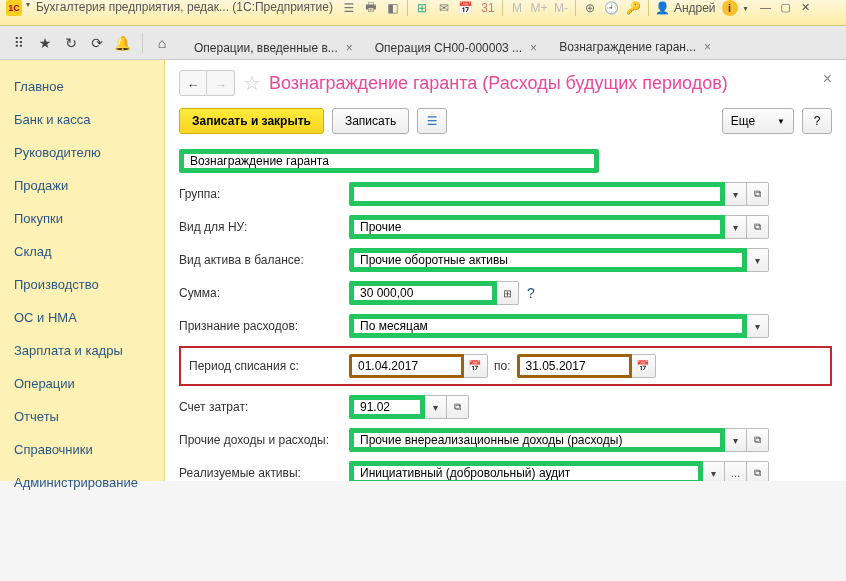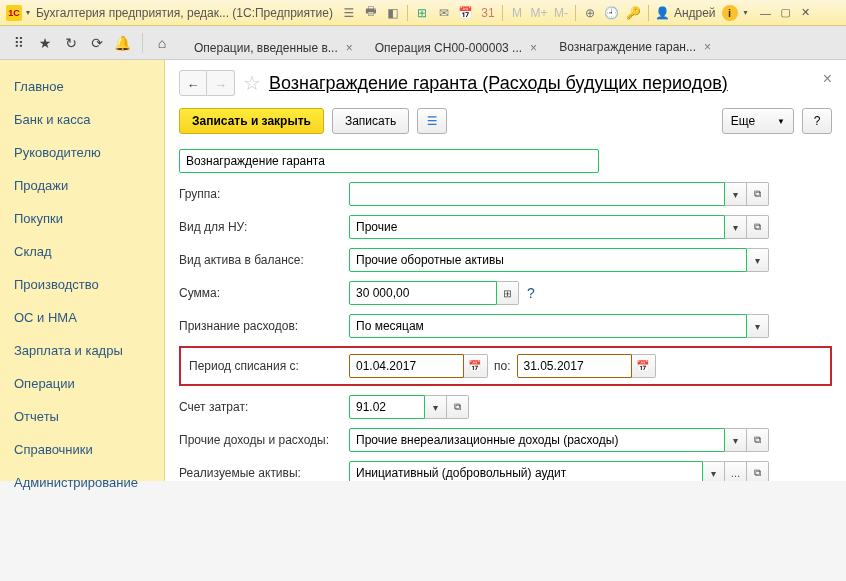--- a/index.html
+++ b/index.html
@@ -1,18 +1,18 @@
 <!DOCTYPE html>
 <html><head>
 <meta charset="utf-8">
 <style>
   * { box-sizing: border-box; margin: 0; padding: 0; }
   body { font-family: Arial, sans-serif; font-size: 12px; background: #f5f5f5; width: 846px; height: 581px; overflow: hidden; }
   
-  .titlebar { height: 26px; background: linear-gradient(#fef6d9, #fdeea6); display: flex; align-items: center; padding: 0 6px; border-bottom: 1px solid #d4c87a; }
+  .titlebar { height: 26px; background: linear-gradient(#fef6d9, #fdeea6); display: flex; align-items: flex-start; padding: 0 6px; border-bottom: 1px solid #d4c87a; }
   .titlebar-logo { width: 16px; height: 16px; background: #f9d020; border-radius: 2px; margin-right: 4px; display: flex; align-items: center; justify-content: center; font-size: 9px; font-weight: bold; color: #b00; }
   .titlebar-dd { width: 10px; font-size: 8px; color: #555; }
   .titlebar-title { color: #555; margin-left: 0; flex: 0 0 auto; }
   .titlebar-tools { display: flex; gap: 6px; margin-left: 8px; align-items: center; }
   .titlebar-tools .ico { width: 16px; height: 16px; display: flex; align-items: center; justify-content: center; font-size: 12px; color: #777; }
   .titlebar-tools .sep { width: 1px; height: 16px; background: #d4c87a; }
   .titlebar-user { display: flex; align-items: center; gap: 4px; color: #555; }
   .winbtn { width: 16px; height: 14px; display: flex; align-items: center; justify-content: center; font-size: 11px; color: #555; margin-left: 4px; }
   .i-circle { width: 16px; height: 16px; border-radius: 50%; background: #fbc02d; display: flex; align-items: center; justify-content: center; font-weight: bold; color: #333; font-size: 11px; }
   
@@ -29,43 +29,43 @@
   .sidebar .item { padding: 9px 14px; color: #2a5885; font-size: 13px; cursor: pointer; }
   
   .content { flex: 1; background: #fff; padding: 10px 14px; position: relative; overflow: hidden; }
   .doc-header { display: flex; align-items: center; gap: 8px; margin-bottom: 12px; }
   .navbtn { width: 28px; height: 26px; border: 1px solid #ccc; background: #f7f7f7; display: flex; align-items: center; justify-content: center; font-size: 13px; color: #333; border-radius: 3px; }
   .navbtn.disabled { color: #bbb; }
   .navbtn-group { display: flex; }
   .navbtn-group .navbtn:first-child { border-radius: 3px 0 0 3px; }
   .navbtn-group .navbtn:last-child { border-radius: 0 3px 3px 0; border-left: none; }
   .star { font-size: 20px; color: #ccc; }
-  .doc-title { font-size: 18px; color: #000000; flex: 1; text-decoration: underline; }
+  .doc-title { font-size: 18px; color: #ec4899; flex: 1; }
   .doc-close { font-size: 16px; color: #888; position: absolute; top: 10px; right: 14px; }
   
   .toolbar { display: flex; gap: 8px; margin-bottom: 14px; align-items: center; }
   .btn { height: 26px; padding: 0 12px; border: 1px solid #b0b0b0; background: linear-gradient(#fdfdfd, #ededed); display: flex; align-items: center; justify-content: center; border-radius: 3px; font-size: 12px; cursor: pointer; }
   .btn.primary { background: linear-gradient(#fdeb3b, #f9d423); border-color: #d4b100; font-weight: bold; }
   .btn.icon-only { width: 30px; padding: 0; }
   .btn.more { padding: 0 8px; display: flex; gap: 22px; }
   .toolbar-spacer { flex: 1; }
   
   .form-row { display: flex; align-items: center; min-height: 26px; margin-bottom: 7px; }
   .form-label { width: 170px; color: #333; font-size: 12px; }
-  .input { height: 24px; border: 1px solid #22c55e; background: #fff; padding: 0 6px; font-size: 12px; display: flex; align-items: center; flex: 1; border-radius: 2px; }
+  .input { height: 24px; border: 5px solid #22c55e; background: #fff; padding: 0 6px; font-size: 12px; display: flex; align-items: center; flex: 1; border-radius: 2px; }
   .input-group { display: flex; flex: 1; }
   .input-group .input { border-radius: 2px 0 0 2px; }
   .input-btn { width: 22px; height: 24px; border: 1px solid #bbb; border-left: none; background: linear-gradient(#fdfdfd,#eee); display: flex; align-items: center; justify-content: center; font-size: 10px; color: #444; }
   .input-btn:last-child { border-radius: 0 2px 2px 0; }
   .num-input { text-align: left; padding-right: 6px; }
   
   .highlight-row { border: 2px solid #c1272d; padding: 6px 8px; margin: 2px 0 8px 0; display: flex; align-items: center; }
   .highlight-row .form-label { width: 160px; }
   .date-group { display: flex; align-items: center; gap: 6px; }
-  .date-input { width: 115px; height: 24px; border: 1px solid #a16207; display: flex; align-items: center; padding: 0 6px; border-radius: 2px 0 0 2px; font-size: 12px; }
+  .date-input { width: 115px; height: 24px; border: 3px solid #a16207; display: flex; align-items: center; padding: 0 6px; border-radius: 2px 0 0 2px; font-size: 12px; }
   .date-btn { width: 24px; height: 24px; border: 1px solid #bbb; border-left: none; background: linear-gradient(#fdfdfd,#eee); display: flex; align-items: center; justify-content: center; border-radius: 0 2px 2px 0; font-size: 11px; }
   .date-lbl { font-size: 12px; color: #333; }
   
   .help-q { color: #2a5885; font-size: 14px; margin-left: 8px; }
   .comment-input { border: 2px solid #f9d423; flex: 1; height: 24px; padding: 0 6px; display: flex; align-items: center; position: relative; }
   .cursor { width: 1px; height: 14px; background: #333; }
 </style>
 </head>
 <body>
 

